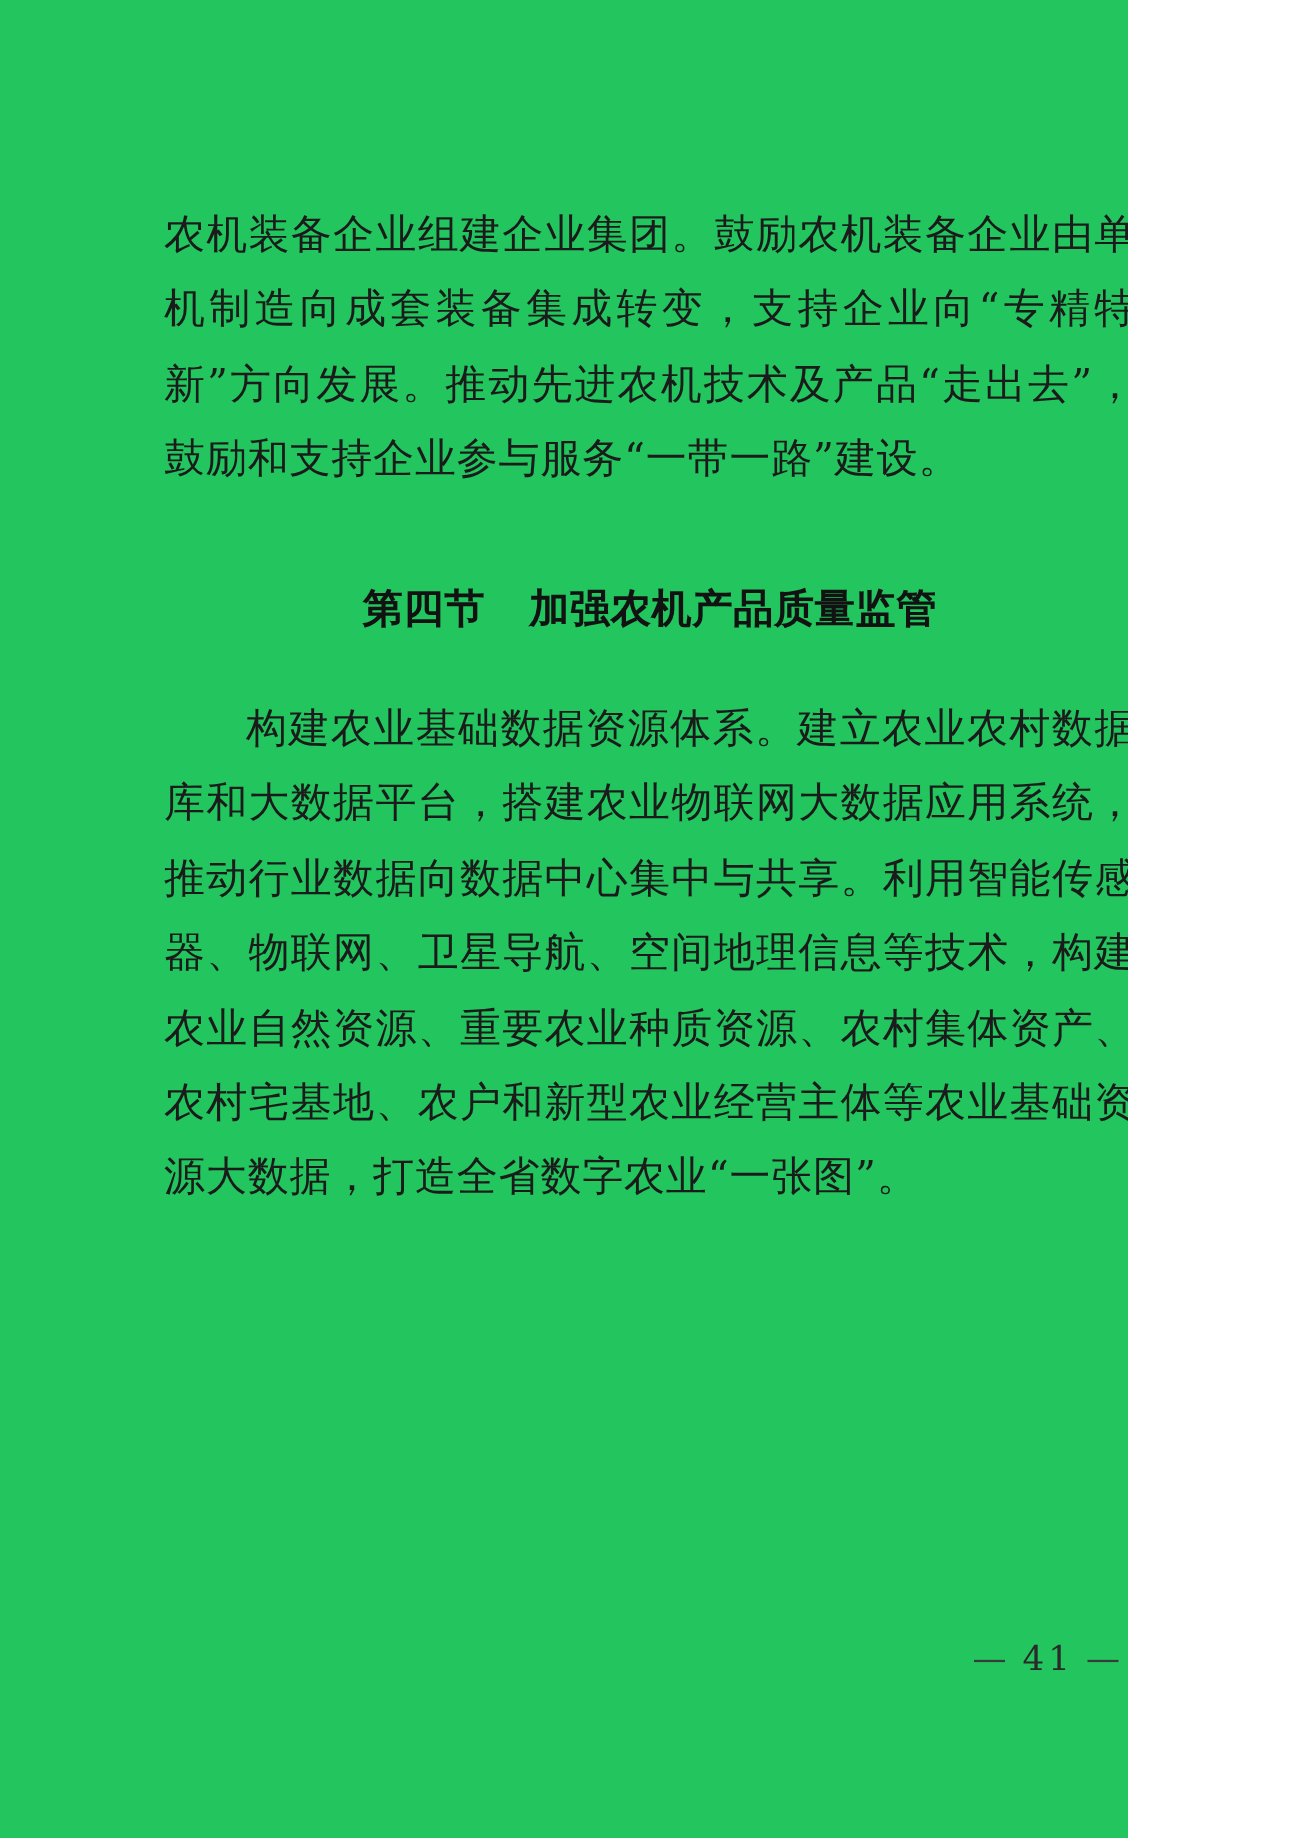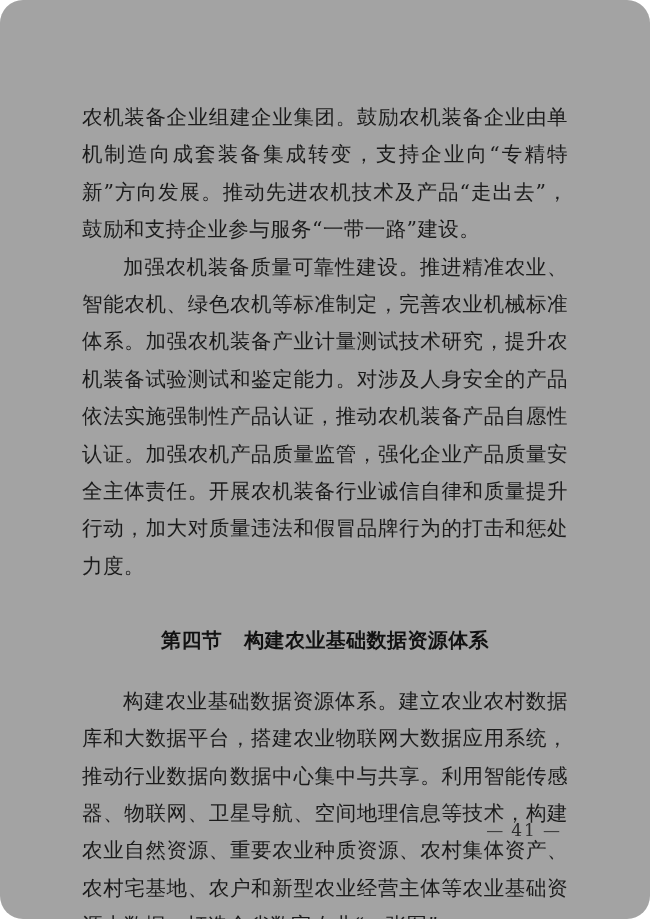--- a/index.html
+++ b/index.html
@@ -3,26 +3,25 @@
 <meta charset="utf-8">
 <style>
   html, body {
     margin: 0;
     padding: 0;
     background: #ffffff;
   }
 
   .page {
     position: relative;
-    width: 650px;
+    width: 564px;
     height: 919px;
-    background: #a3a3a3;
+    background: #22c55e;
     overflow: hidden;
     font-family: "DejaVu Serif", "Liberation Serif", serif;
-    border-radius: 23px;
   }
 
   
   .content {
     position: absolute;
     left: 82px;
     top: 99px;
     width: 486px;
   }
 
@@ -84,25 +83,24 @@
 </style>
 </head>
 <body>
 
 <div class="page">
 
   <div class="content">
 
     <p class="para">农机装备企业组建企业集团。鼓励农机装备企业由单机制造向成套装备集成转变，支持企业向“专精特新”方向发展。推动先进农机技术及产品“走出去”，鼓励和支持企业参与服务“一带一路”建设。</p>
 
-    <p class="para indent">加强农机装备质量可靠性建设。推进精准农业、智能农机、绿色农机等标准制定，完善农业机械标准体系。加强农机装备产业计量测试技术研究，提升农机装备试验测试和鉴定能力。对涉及人身安全的产品依法实施强制性产品认证，推动农机装备产品自愿性认证。加强农机产品质量监管，强化企业产品质量安全主体责任。开展农机装备行业诚信自律和质量提升行动，加大对质量违法和假冒品牌行为的打击和惩处力度。</p>
 
     <div class="spacer-before-heading"></div>
 
-    <h2 class="section-heading"><span>第四节</span><span class="heading-gap"></span><span>构建农业基础数据资源体系</span></h2>
+    <h2 class="section-heading"><span>第四节</span><span class="heading-gap"></span><span>加强农机产品质量监管</span></h2>
 
     <div class="spacer-after-heading"></div>
 
     <p class="para indent">构建农业基础数据资源体系。建立农业农村数据库和大数据平台，搭建农业物联网大数据应用系统，推动行业数据向数据中心集中与共享。利用智能传感器、物联网、卫星导航、空间地理信息等技术，构建农业自然资源、重要农业种质资源、农村集体资产、农村宅基地、农户和新型农业经营主体等农业基础资源大数据，打造全省数字农业“一张图”。</p>
 
   </div>
 
   <div class="footer">
     <span class="dash">—</span><span>41</span><span class="dash">—</span>
   </div>

